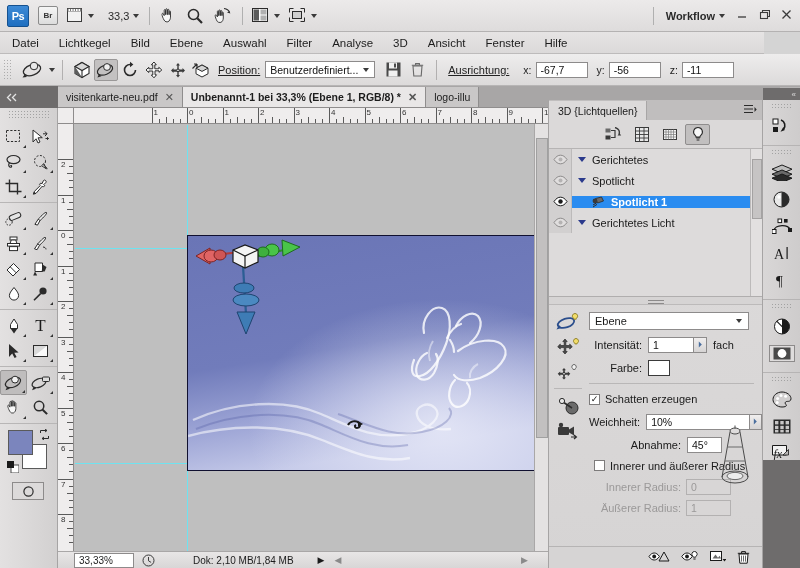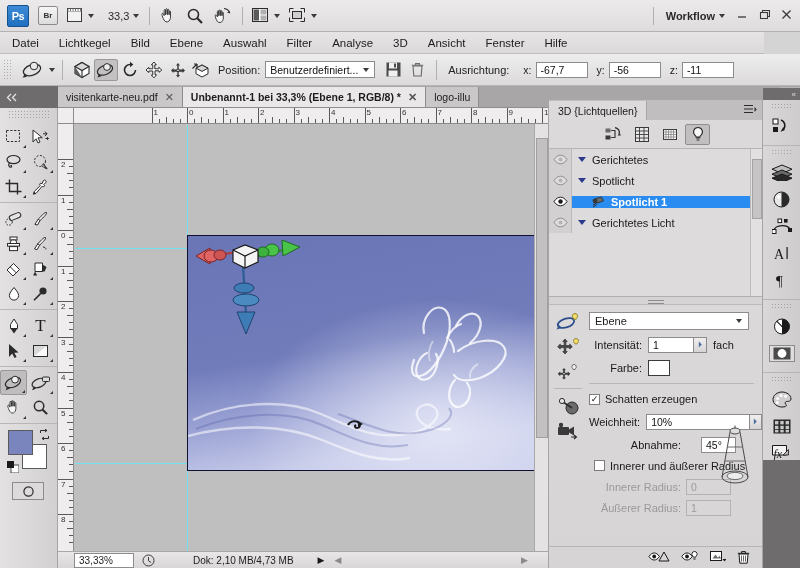--- a/index.html
+++ b/index.html
@@ -57,21 +57,21 @@
     background: linear-gradient(#eeeded,#dcdada);
     border-bottom:1px solid #b7b5b5;
     display:flex; align-items:center;
   }
   .grip { width:8px; height:22px; margin-left:3px;
     background-image: radial-gradient(#9a9a9a 0.8px, transparent 0.9px);
     background-size:3px 3px; opacity:.75; }
   .opt-sep { width:1px; height:20px; background:#b2b0b0; margin:0 7px; }
   .opt-btn { width:24px; height:22px; display:flex; align-items:center; justify-content:center; border-radius:2px;}
   .opt-btn.sel { background:#c3c1c1; border:1px solid #9a9898; }
-  .opt-label { font-size:11px; color:#222; margin:0 5px 0 4px; }
+  .opt-label { font-size:11px; color:#222; margin:0 5px 0 4px;text-decoration:underline; }
   .opt-combo {
     width:110px; height:17px; background:#fff; border:1px solid #8d8b8b;
     font-size:10.5px; color:#111; display:flex; align-items:center;
     padding-left:4px; position:relative;
   }
   .opt-combo .caret { position:absolute; right:5px; }
   .opt-num {
     width:52px; height:16px; background:#fff; border:1px solid #8d8b8b;
     font-size:10.5px; color:#111; display:flex; align-items:center; padding-left:4px;
   }
@@ -868,21 +868,21 @@
     <div class="statusbar">
       <div class="sb-zoom">
         <span>33,33%</span>
       </div>
       <span style="margin-left:8px;display:flex;">
         <svg width="13" height="13" viewBox="0 0 13 13">
             <circle cx="6.5" cy="6.5" r="5.5" fill="none" stroke="#3a3a3a"></circle>
             <path d="M6.5 3v3.8l2.6 1.6" fill="none" stroke="#3a3a3a"></path>
           </svg>
       </span>
-      <span style="margin-left:38px;">Dok: 2,10 MB/4,73 MB</span>
+      <span style="margin-left:38px;">Dok: 2,10 MB/1,84 MB</span>
       <span style="margin-left:24px;font-size:9px;color:#1a1a1a;">▶</span>
       <span style="margin-left:10px;color:#8a8a8a;font-size:9px;">◀</span>
       <span style="margin-left:auto;margin-right:20px;color:#8a8a8a;font-size:9px;">▶</span>
     </div>
   </div>
 
   <div class="panel">
     <div class="panel-tabs">
       <div class="panel-tab">
         <span>3D {Lichtquellen}</span>
@@ -1071,21 +1071,21 @@
         <div class="scrub">
           <svg width="5" height="7" viewBox="0 0 5 7">
               <path d="M0.8 0.6l3 2.9-3 2.9z" fill="#4a6e9e"></path>
             </svg>
         </div>
       </div>
 
 
       <div class="prow" style="height:21px;">
         <span class="plabel" style="width:92px;text-align:right;">Abnahme:</span>
-        <div class="pfield" style="width:35px;margin-left:20px;text-align:right;">
+        <div class="pfield" style="width:35px;margin-left:6px;text-align:right;">
           <span>45°</span>
         </div>
       </div>
 
       <div class="prow" style="height:21px;margin-left:45px;">
         <div class="chk"></div>
         <span class="plabel">Innerer und äußerer Radius</span>
       </div>
 
       <div class="prow" style="height:21px;">

